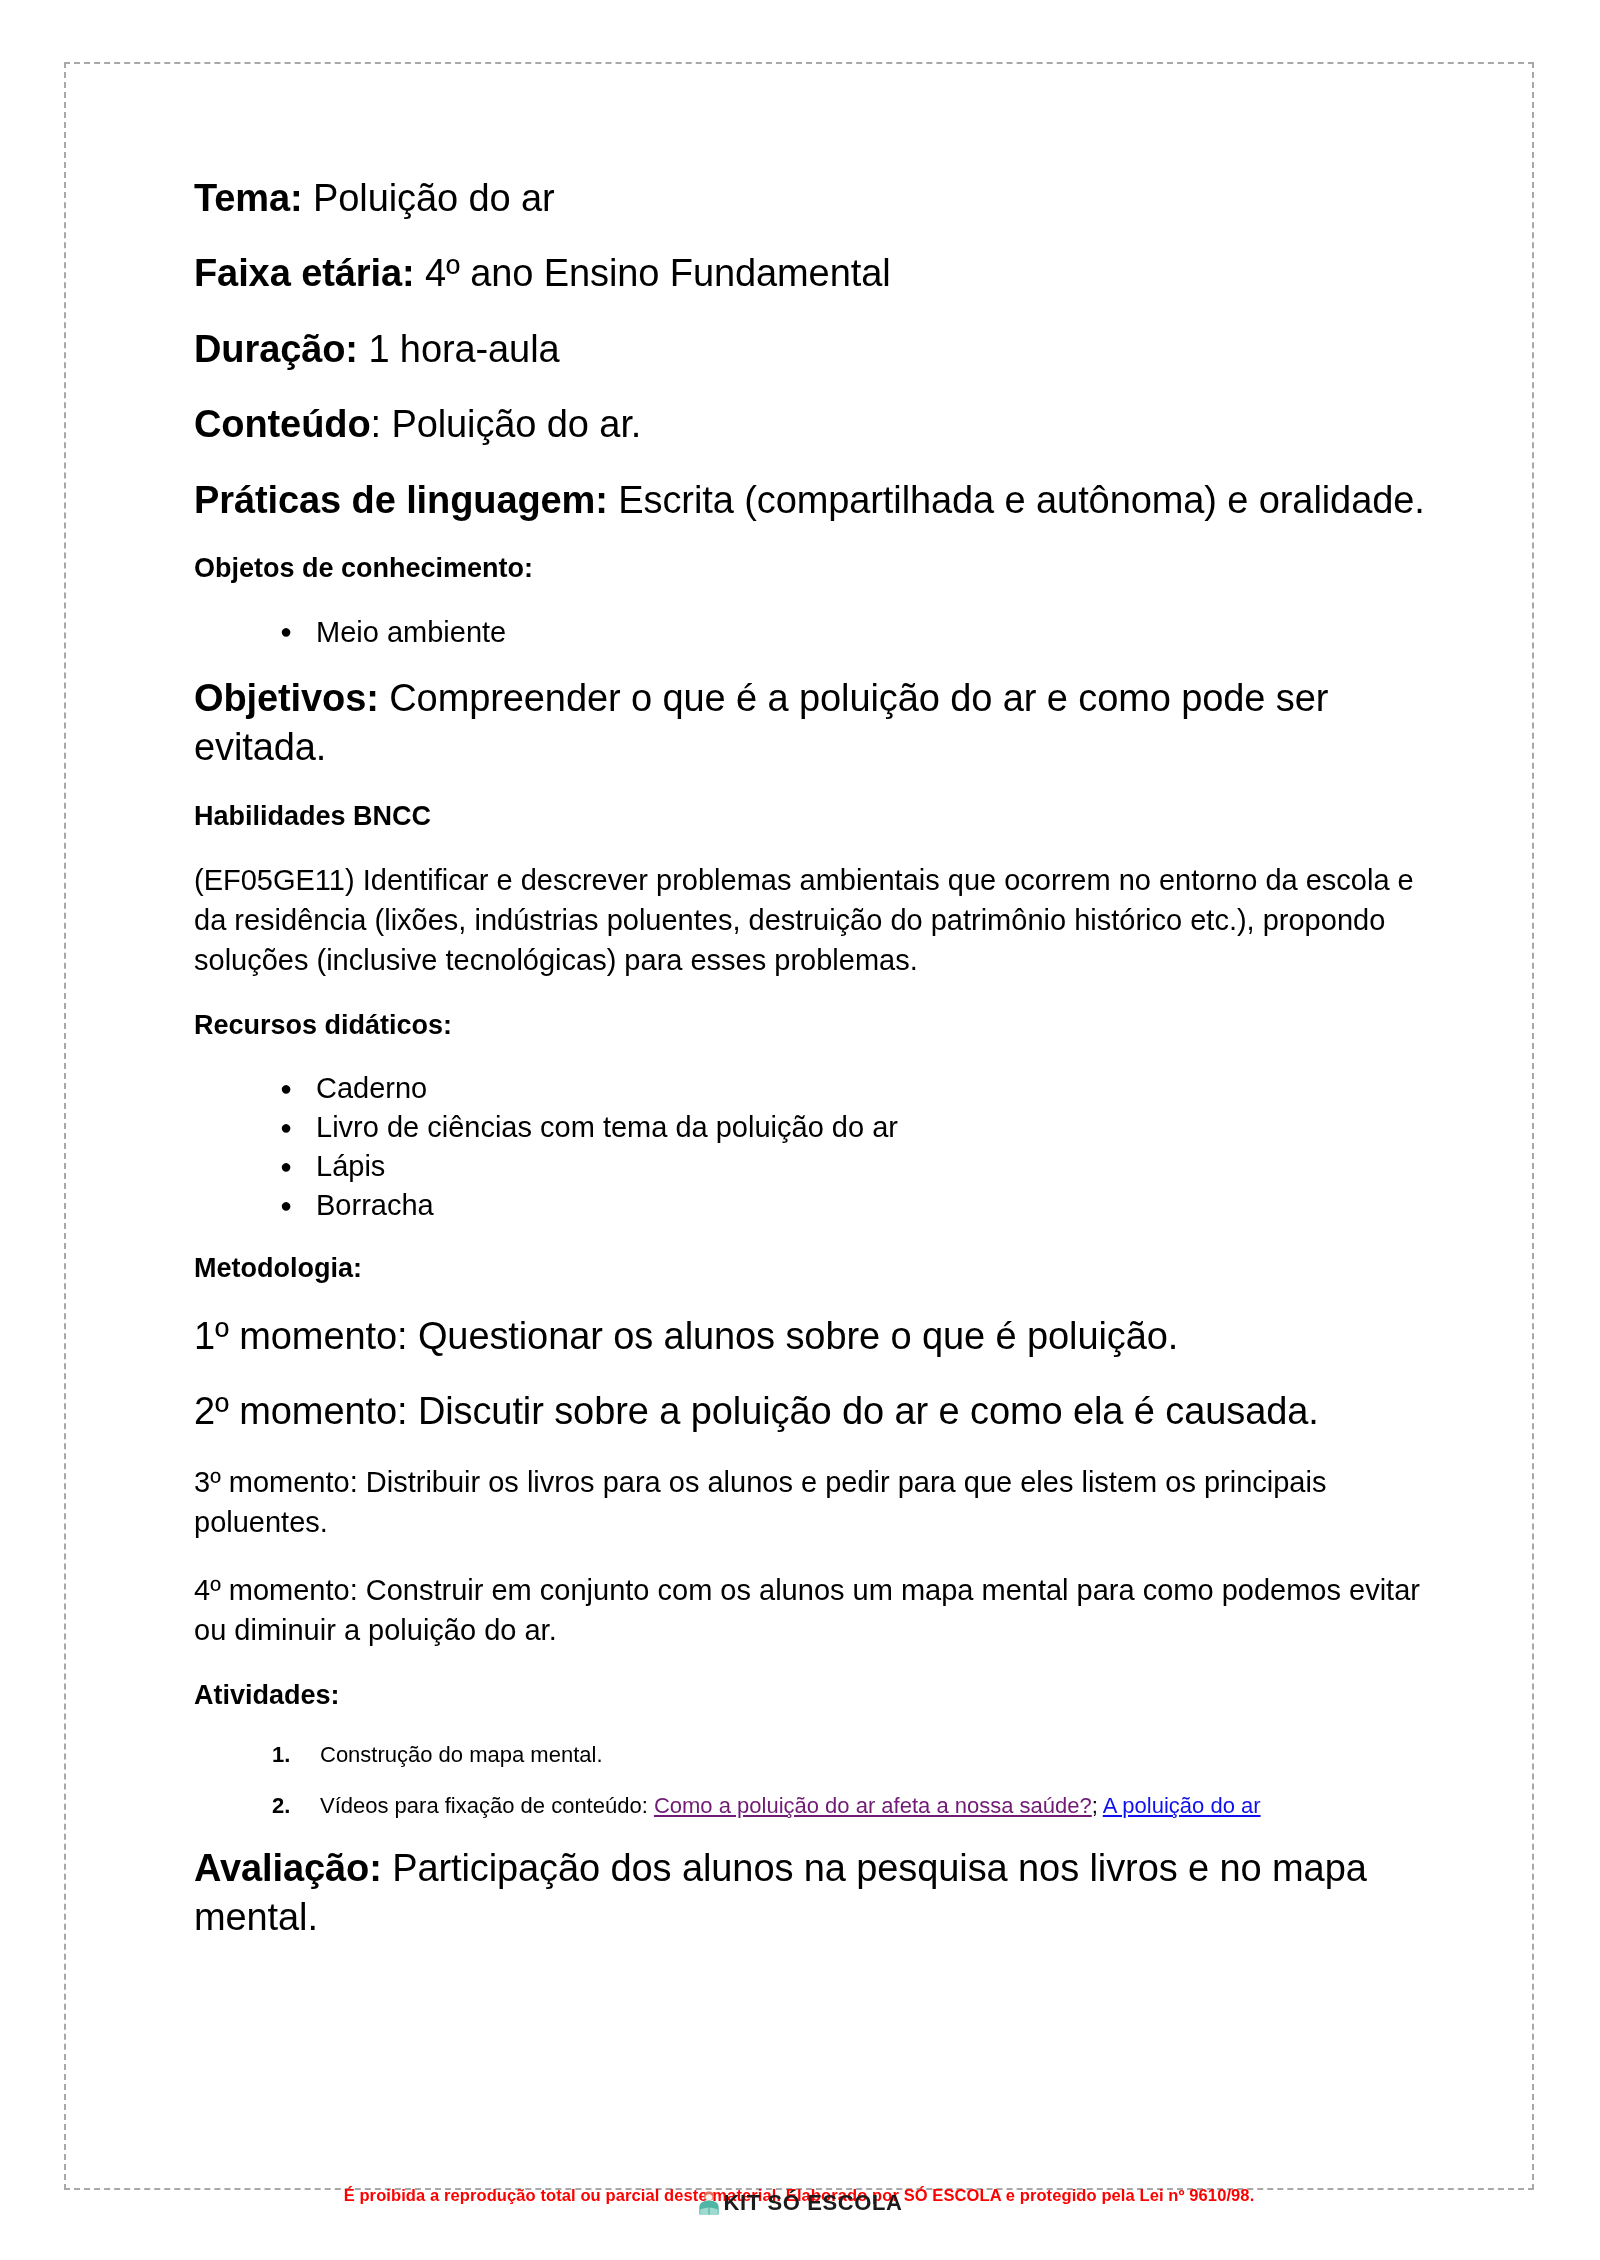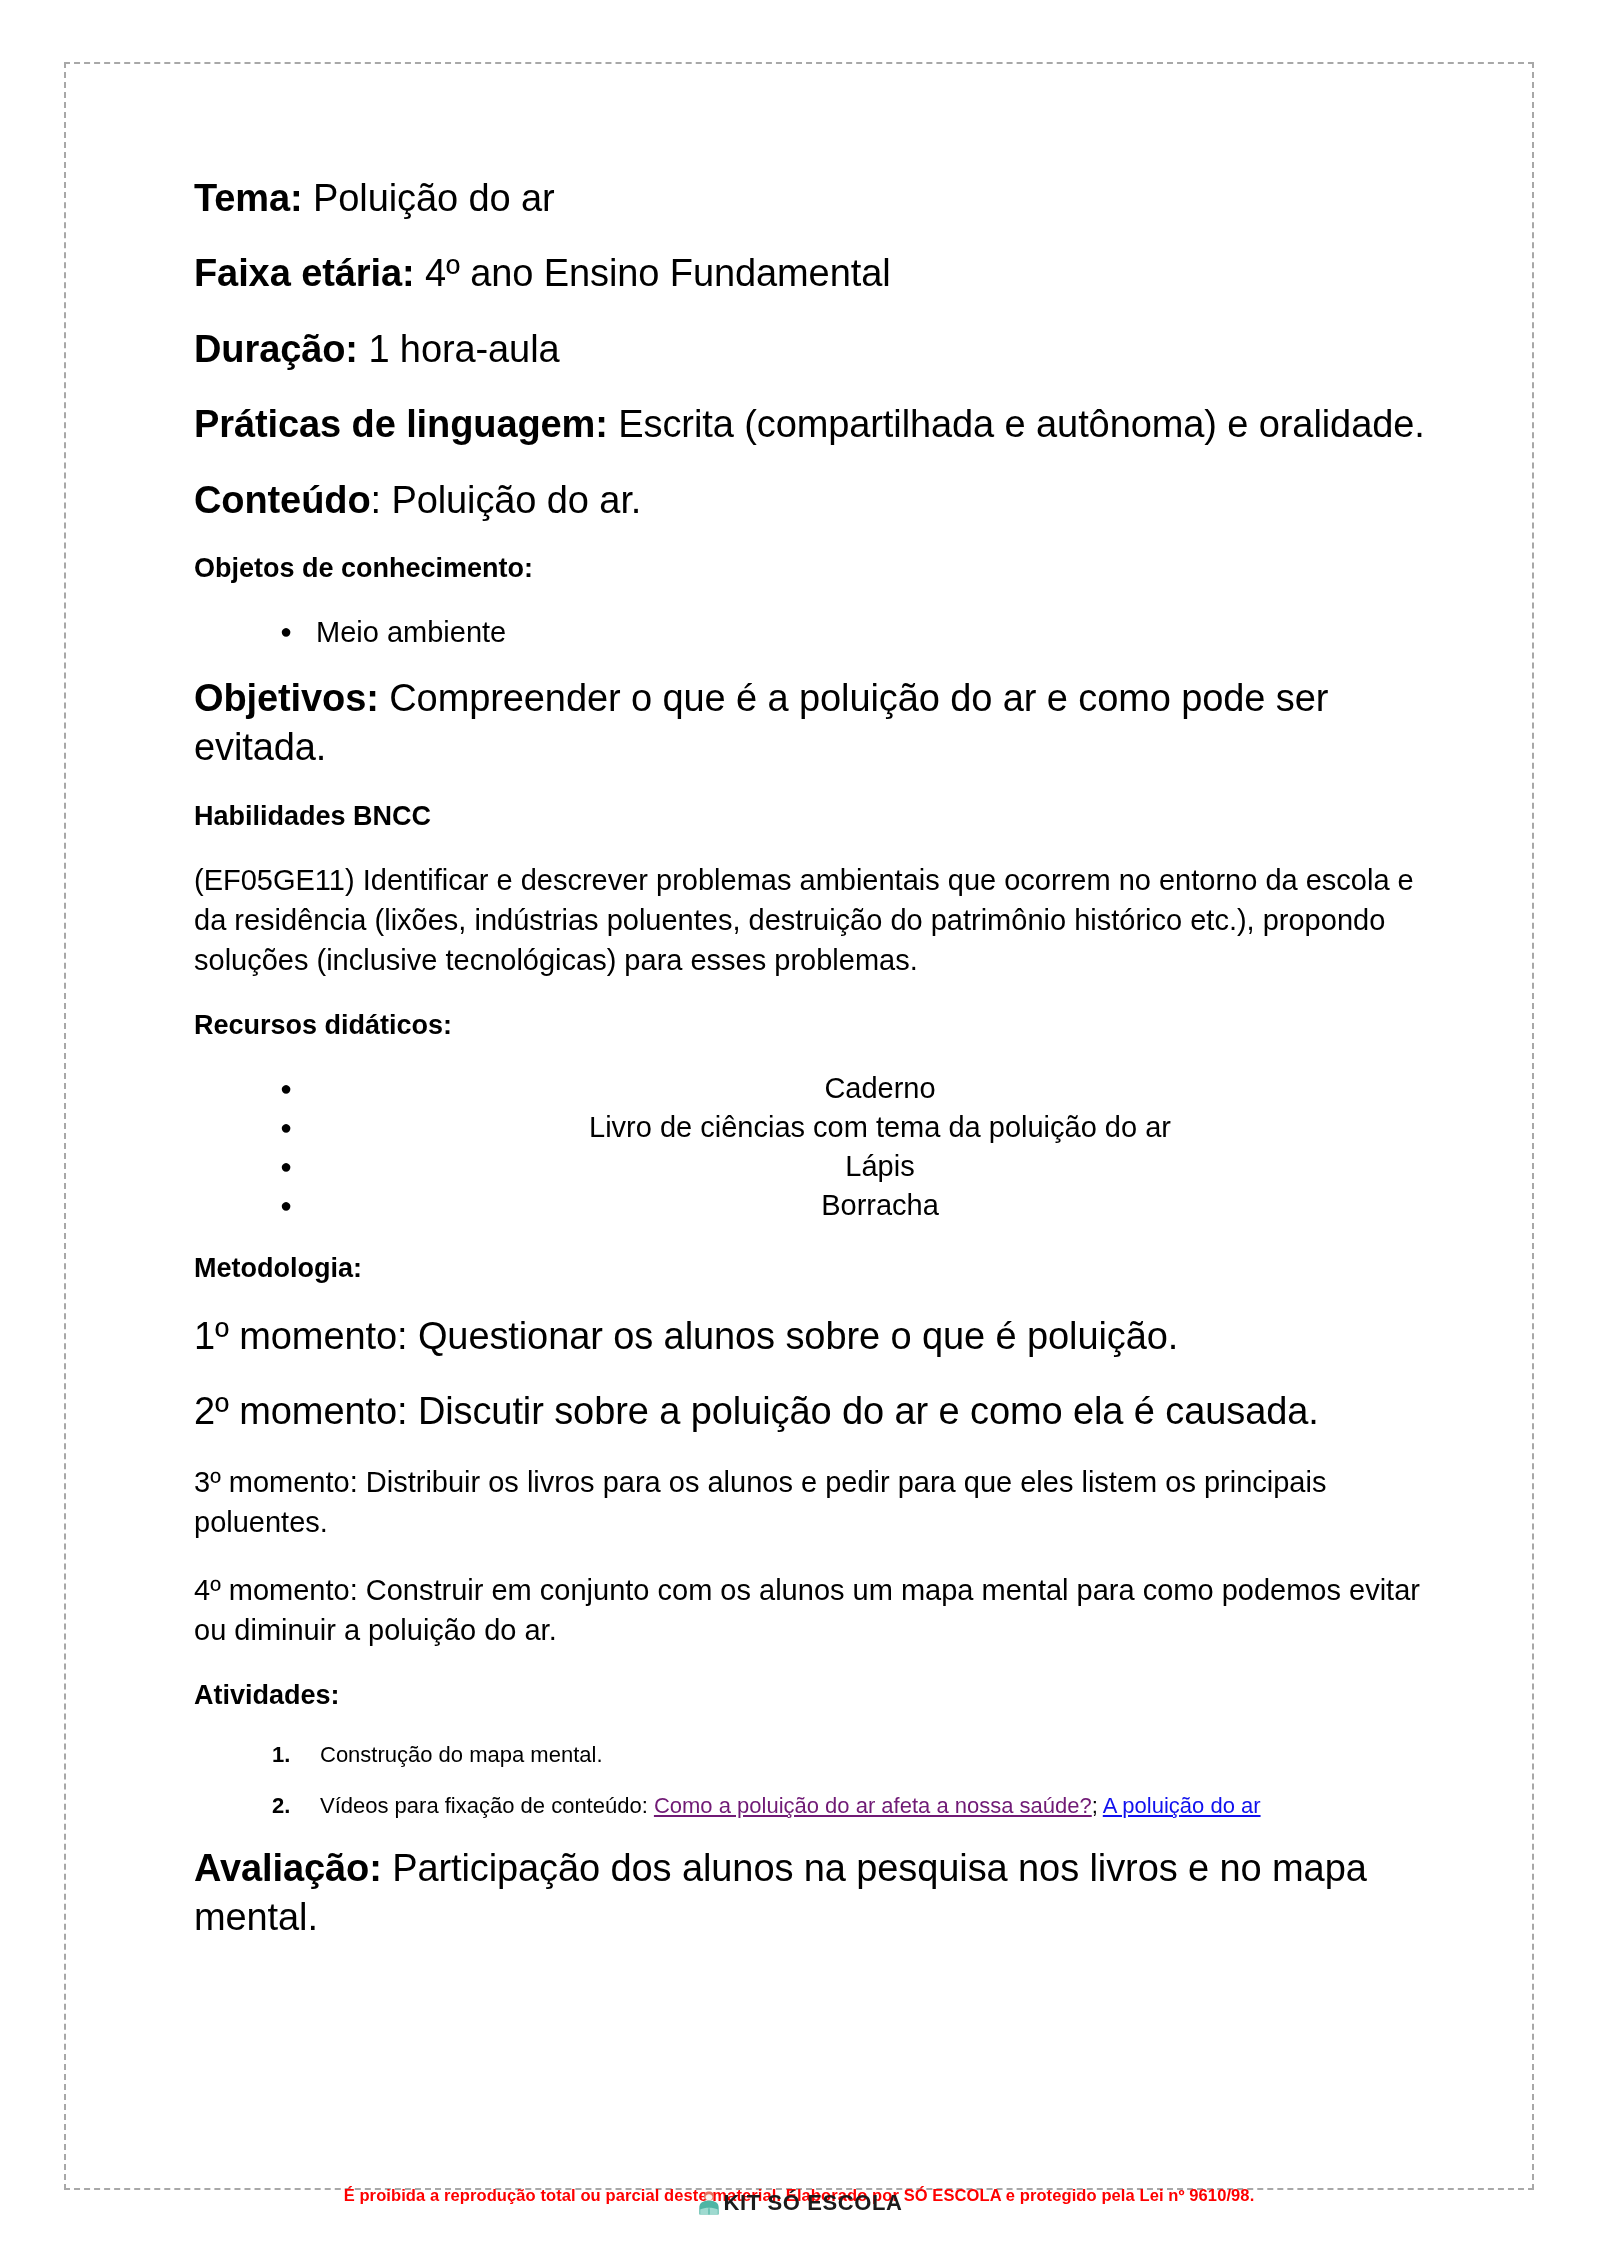--- a/index.html
+++ b/index.html
@@ -69,21 +69,20 @@
   }
   ul.bullets li {
     font-size: 29px;
     line-height: 1.38;
     position: relative;
     padding-left: 36px;
     margin: 0;
   }
   ul.bullets.loose li {
     line-height: 1.34;
-    text-align: center;
   }
   ul.bullets li::before {
     content: "\25CF";
     position: absolute;
     left: 0;
     top: -1px;
     font-size: 20px;
     line-height: 40px;
   }
 
@@ -161,23 +160,23 @@
 
 <div class="page">
   <div class="content">
 
     <p class="para"><b>Tema:</b><span> Poluição do ar</span></p>
 
     <p class="para"><b>Faixa etária:</b><span> 4º ano Ensino Fundamental</span></p>
 
     <p class="para"><b>Duração:</b><span> 1 hora-aula</span></p>
 
+    <p class="para"><b>Conteúdo</b><span>: Poluição do ar.</span></p>
+
     <p class="para"><b>Práticas de linguagem:</b><span> Escrita (compartilhada e autônoma) e oralidade.</span></p>
-
-    <p class="para"><b>Conteúdo</b><span>: Poluição do ar.</span></p>
 
     <p class="heading">Objetos de conhecimento:</p>
 
     <ul class="bullets compact">
       <li>Meio ambiente</li>
     </ul>
 
     <p class="para"><b>Objetivos:</b><span> Compreender o que é a poluição do ar e como pode ser evitada.</span></p>
 
     <p class="heading">Habilidades BNCC</p>

